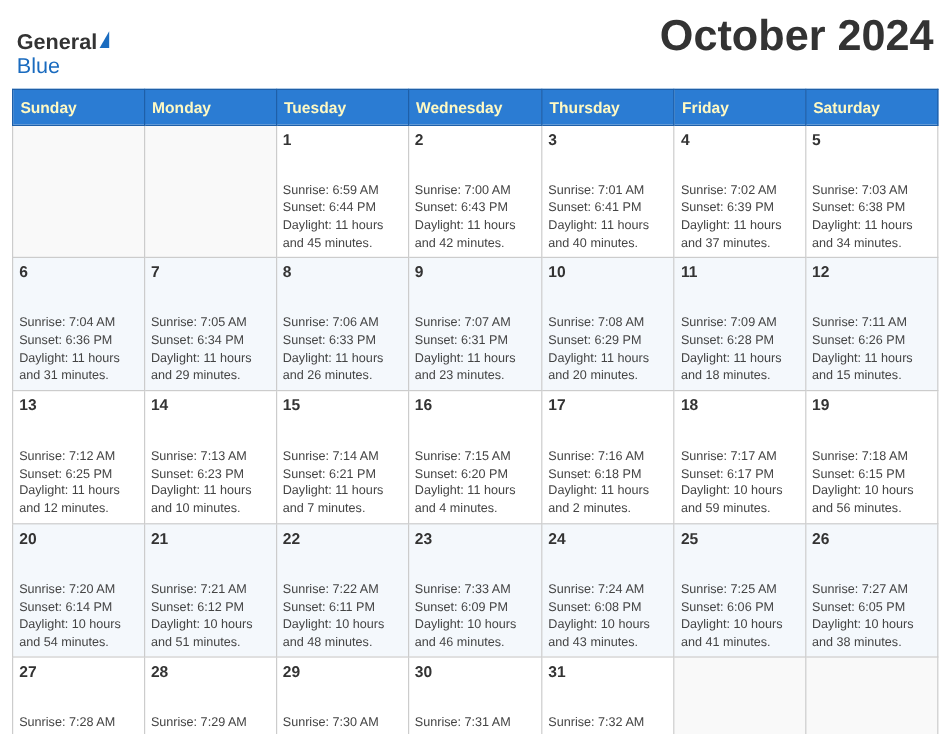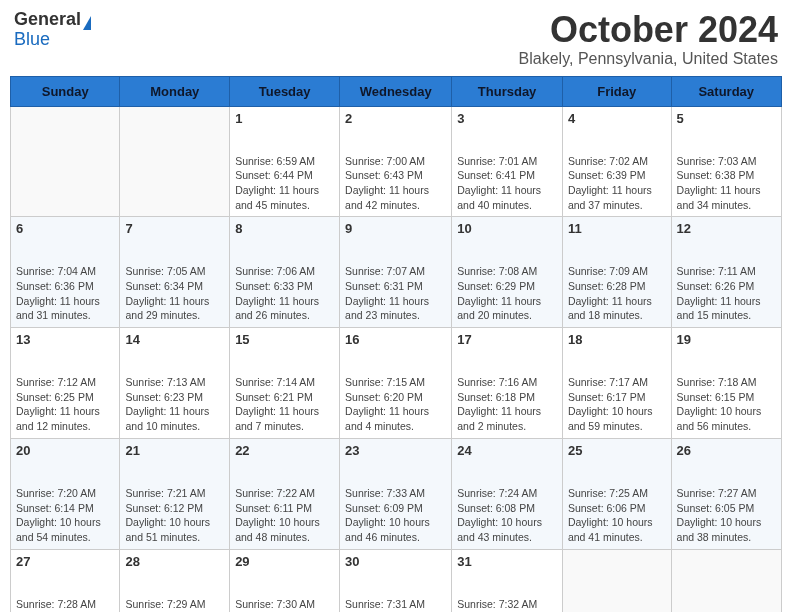--- a/index.html
+++ b/index.html
@@ -55,25 +55,25 @@
       font-size: 16px;
       color: #555;
     }
     table {
       width: 100%;
       border-collapse: collapse;
       font-size: 11px;
     }
     thead tr th {
       background: #2b7cd3;
-      color: #0f172a;
+      color: #fef9c3;
       font-weight: bold;
       font-size: 13px;
-      padding: 7px 16px;
-      text-align: center;
+      padding: 7px 6px;
+      text-align: left;
       border: 1px solid #1e5fa8;
     }
     tbody tr td {
       border: 1px solid #ccc;
       vertical-align: top;
       padding: 4px 5px;
       min-height: 80px;
       height: 80px;
       width: 113px;
       background: #fff;
@@ -98,29 +98,28 @@
     }
     tbody tr:nth-child(even) td.empty-cell {
       background: #eff4f9;
     }
   </style>
 </head>
 <body>
 
 <div class="header">
   <div class="logo">
-    <div style="display:flex; align-items:flex-end;">
+    <div style="display:flex; align-items:flex-start;margin-top:16px;">
       <span class="logo-general">General</span>
       <span class="logo-triangle"></span>
     </div>
     <span class="logo-blue">Blue</span>
   </div>
   <div class="title-section">
     <div class="month-title">October 2024</div>
-    <div class="location">Blakely, Pennsylvania, United States</div>
   </div>
 </div>
 
 <table>
   <thead>
     <tr>
     <th>Sunday</th>
         <th>Monday</th>
         <th>Tuesday</th>
         <th>Wednesday</th>

